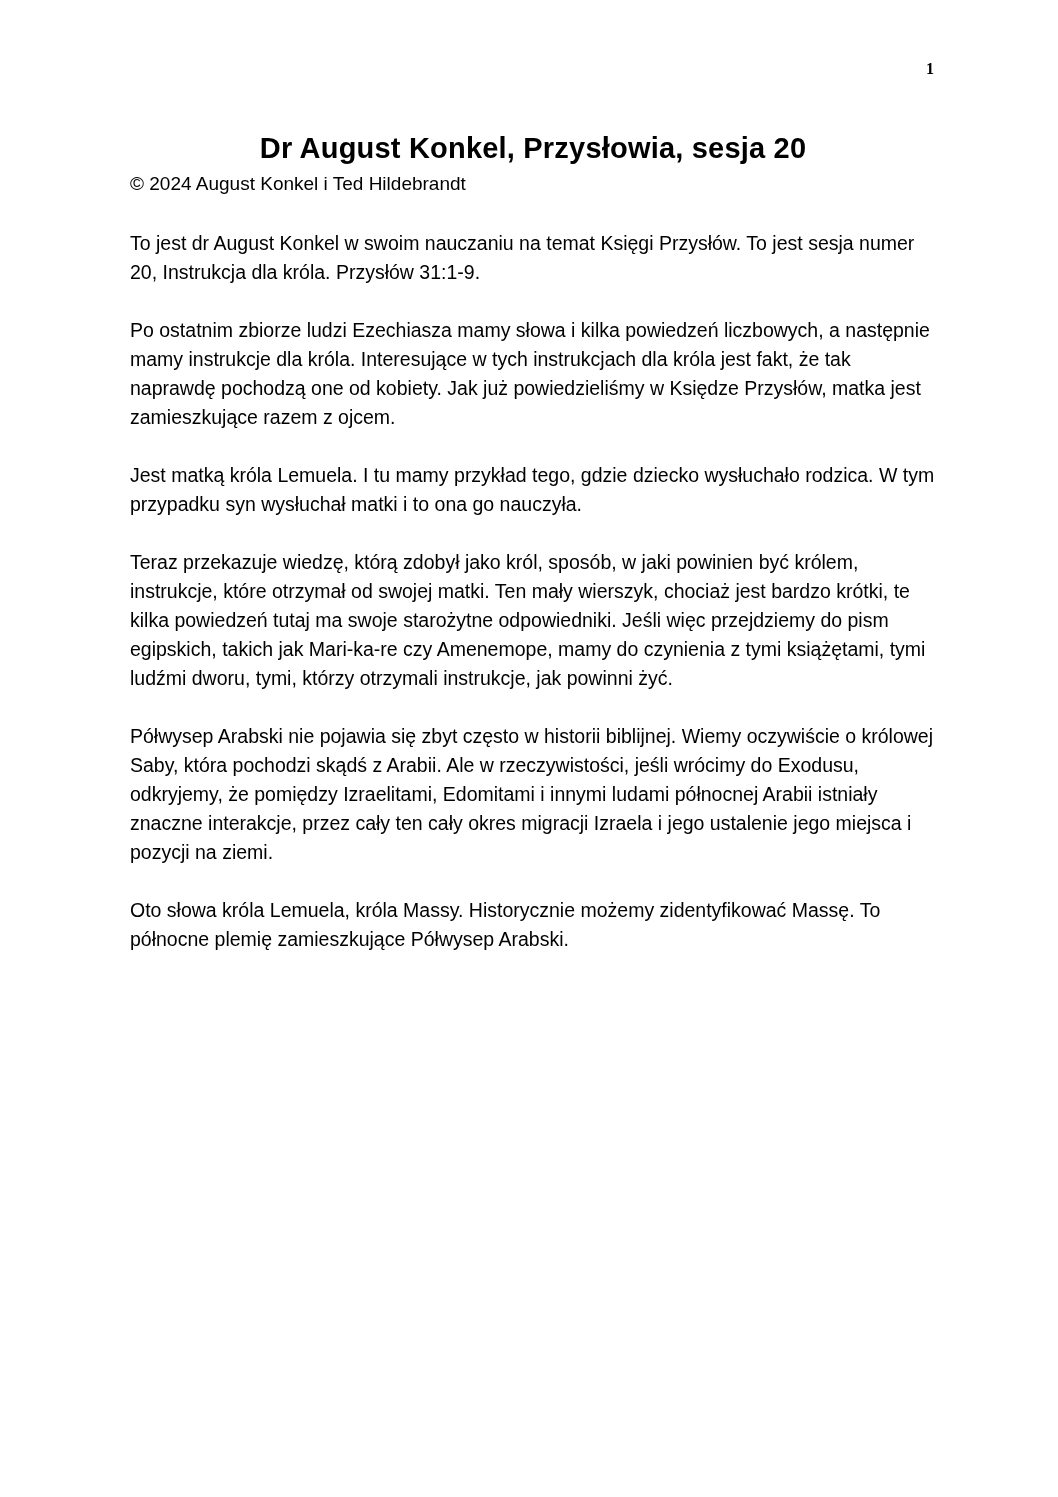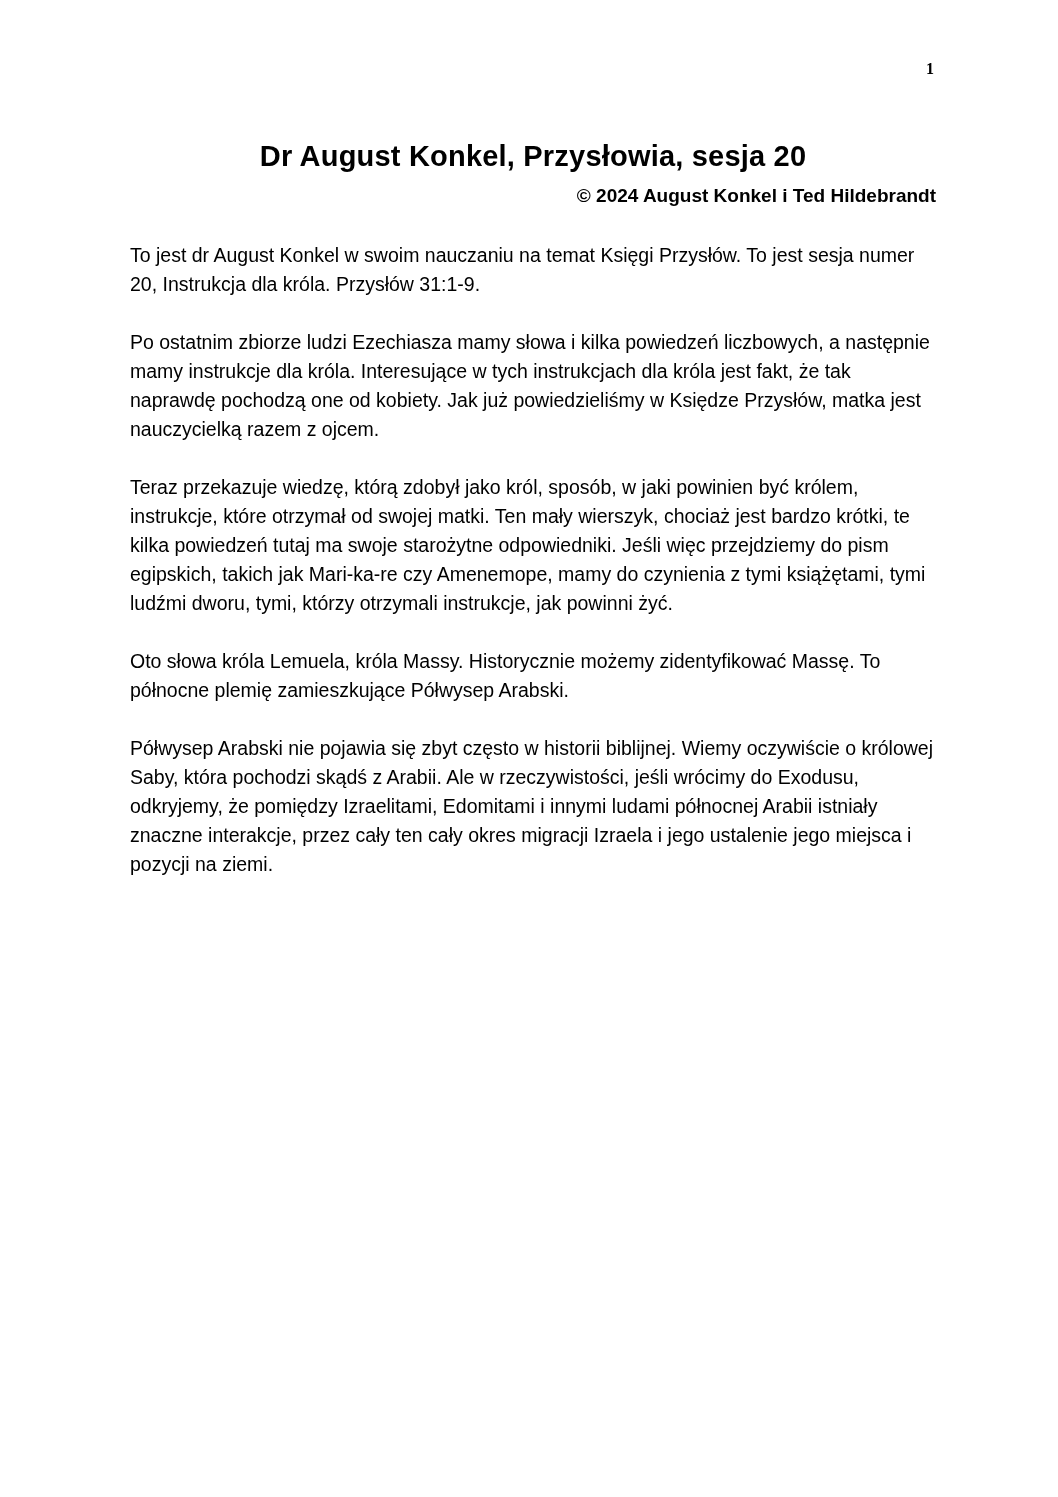--- a/index.html
+++ b/index.html
@@ -25,32 +25,32 @@
     font-size: 16px;
     color: #000000;
   }
   .content {
     position: absolute;
     left: 130px;
     top: 128px;
     width: 806px;
   }
   .doc-title {
-    margin: 12px;
+    margin: 4px;
     text-align: center;
     font-size: 29px;
     font-weight: 700;
     letter-spacing: 0.2px;
     color: #000000;
   }
   .doc-copyright {
     margin: 8px 0 0 0;
-    text-align: right;
+    text-align: left;
     font-size: 19px;
-    font-weight: 700;
+    font-weight: 400;
     color: #000000;
   }
   .body-text p {
     margin: 29px 0 0 0;
     font-size: 19.5px;
     line-height: 29px;
     font-weight: 400;
     text-align: left;
     color: #000000;
   }
@@ -66,21 +66,22 @@
   <div class="page-number">1</div>
 
   <div class="content">
 
     <h1 class="doc-title">Dr August Konkel, Przysłowia, sesja 20</h1>
 
     <p class="doc-copyright">© 2024 August Konkel i Ted Hildebrandt</p>
 
     <div class="body-text">
       <p>To jest dr August Konkel w swoim nauczaniu na temat Księgi Przysłów. To jest sesja numer 20, Instrukcja dla króla. Przysłów 31:1-9.</p>
-      <p>Po ostatnim zbiorze ludzi Ezechiasza mamy słowa i kilka powiedzeń liczbowych, a następnie mamy instrukcje dla króla. Interesujące w tych instrukcjach dla króla jest fakt, że tak naprawdę pochodzą one od kobiety. Jak już powiedzieliśmy w Księdze Przysłów, matka jest nauczycielką razem z ojcem.</p>
+      <p>Po ostatnim zbiorze ludzi Ezechiasza mamy słowa i kilka powiedzeń liczbowych, a następnie mamy instrukcje dla króla. Interesujące w tych instrukcjach dla króla jest fakt, że tak naprawdę pochodzą one od kobiety. Jak już powiedzieliśmy w Księdze Przysłów, matka jest zamieszkujące razem z ojcem.</p>
+      <p>Jest matką króla Lemuela. I tu mamy przykład tego, gdzie dziecko wysłuchało rodzica. W tym przypadku syn wysłuchał matki i to ona go nauczyła.</p>
       <p>Teraz przekazuje wiedzę, którą zdobył jako król, sposób, w jaki powinien być królem, instrukcje, które otrzymał od swojej matki. Ten mały wierszyk, chociaż jest bardzo krótki, te kilka powiedzeń tutaj ma swoje starożytne odpowiedniki. Jeśli więc przejdziemy do pism egipskich, takich jak Mari-ka-re czy Amenemope, mamy do czynienia z tymi książętami, tymi ludźmi dworu, tymi, którzy otrzymali instrukcje, jak powinni żyć.</p>
+      <p>Półwysep Arabski nie pojawia się zbyt często w historii biblijnej. Wiemy oczywiście o królowej Saby, która pochodzi skądś z Arabii. Ale w rzeczywistości, jeśli wrócimy do Exodusu, odkryjemy, że pomiędzy Izraelitami, Edomitami i innymi ludami północnej Arabii istniały znaczne interakcje, przez cały ten cały okres migracji Izraela i jego ustalenie jego miejsca i pozycji na ziemi.</p>
       <p>Oto słowa króla Lemuela, króla Massy. Historycznie możemy zidentyfikować Massę. To północne plemię zamieszkujące Półwysep Arabski.</p>
-      <p>Półwysep Arabski nie pojawia się zbyt często w historii biblijnej. Wiemy oczywiście o królowej Saby, która pochodzi skądś z Arabii. Ale w rzeczywistości, jeśli wrócimy do Exodusu, odkryjemy, że pomiędzy Izraelitami, Edomitami i innymi ludami północnej Arabii istniały znaczne interakcje, przez cały ten cały okres migracji Izraela i jego ustalenie jego miejsca i pozycji na ziemi.</p>
     </div>
 
   </div>
 
 </div>
 
 </body></html>

